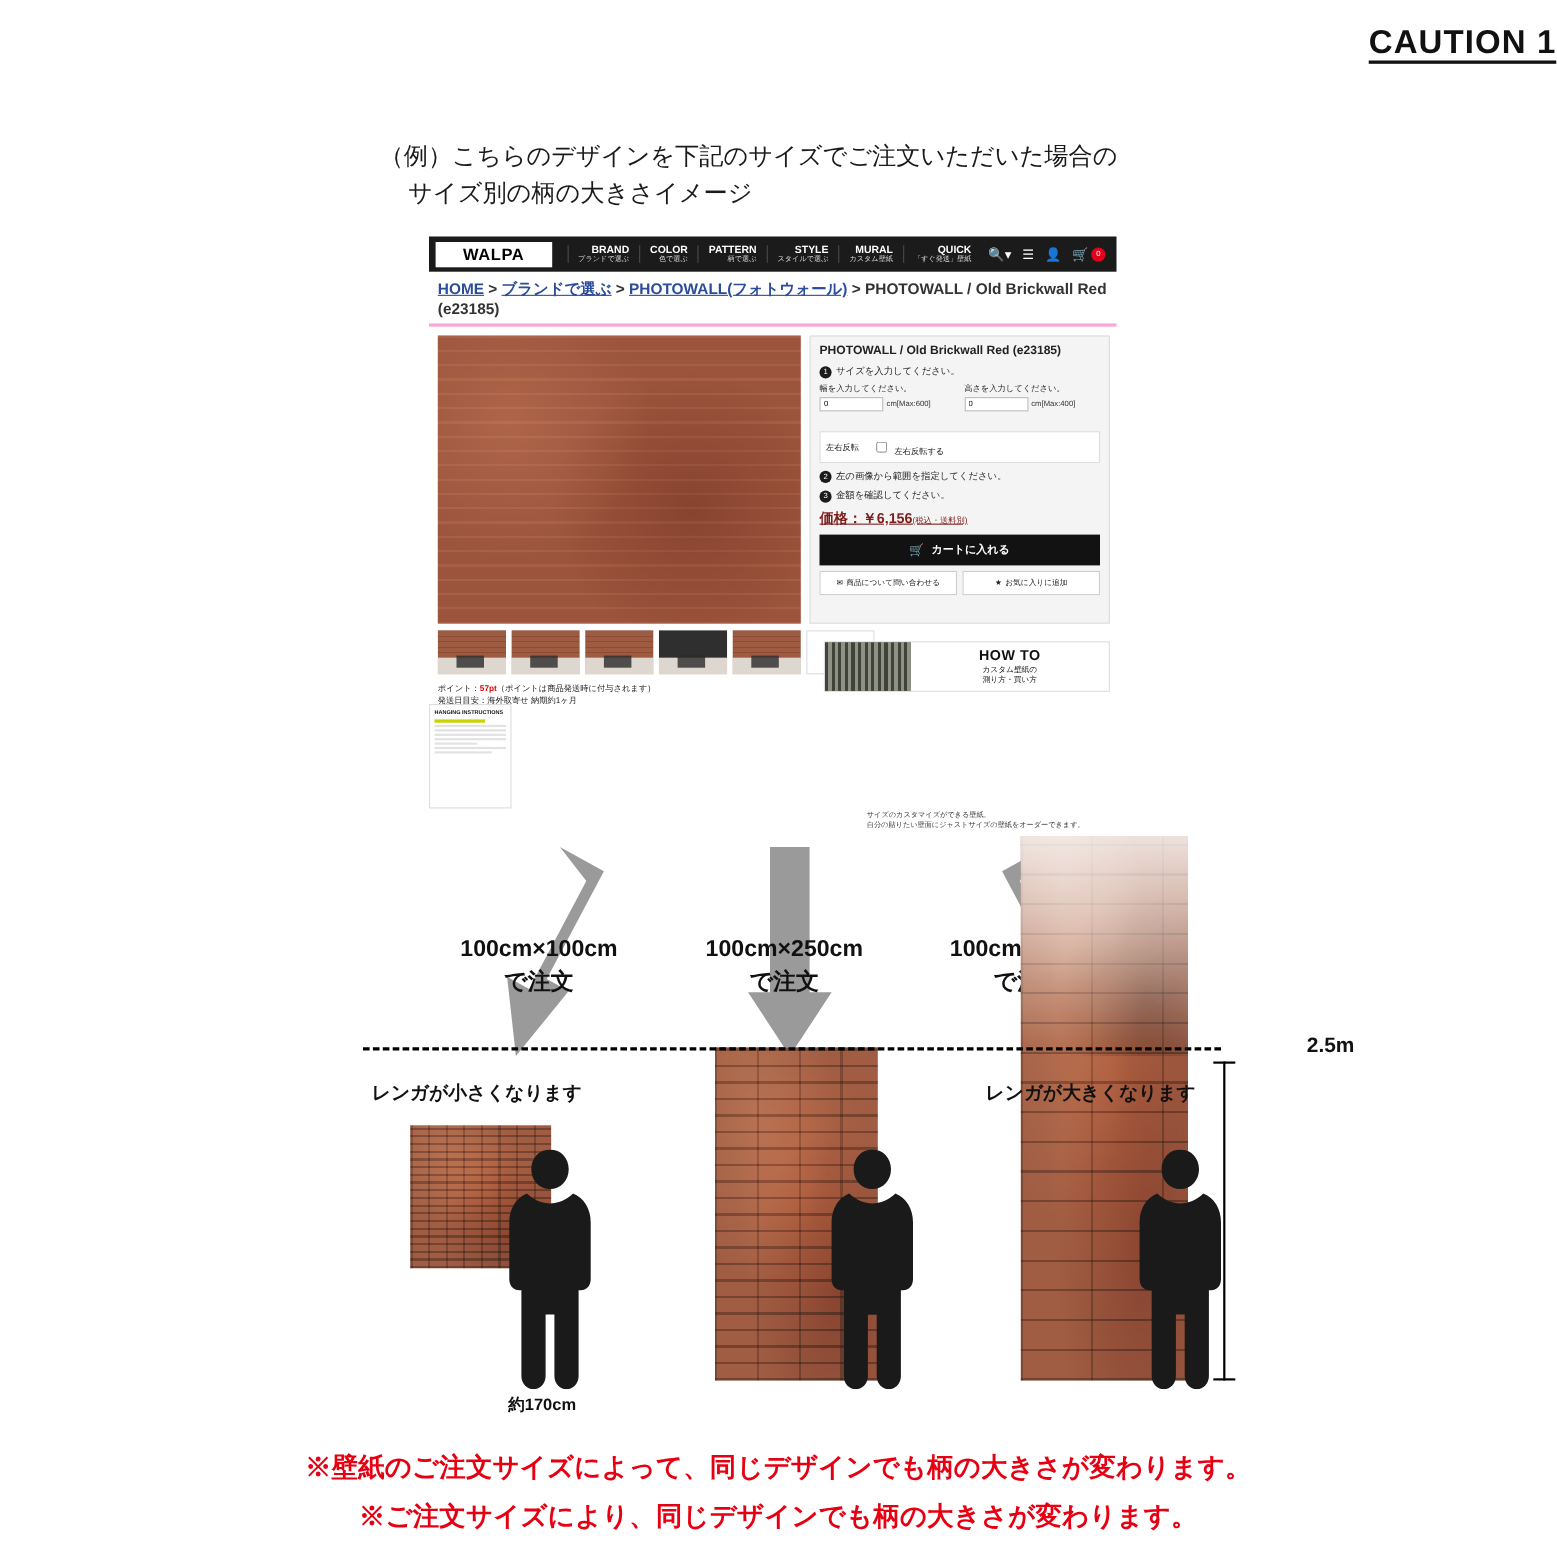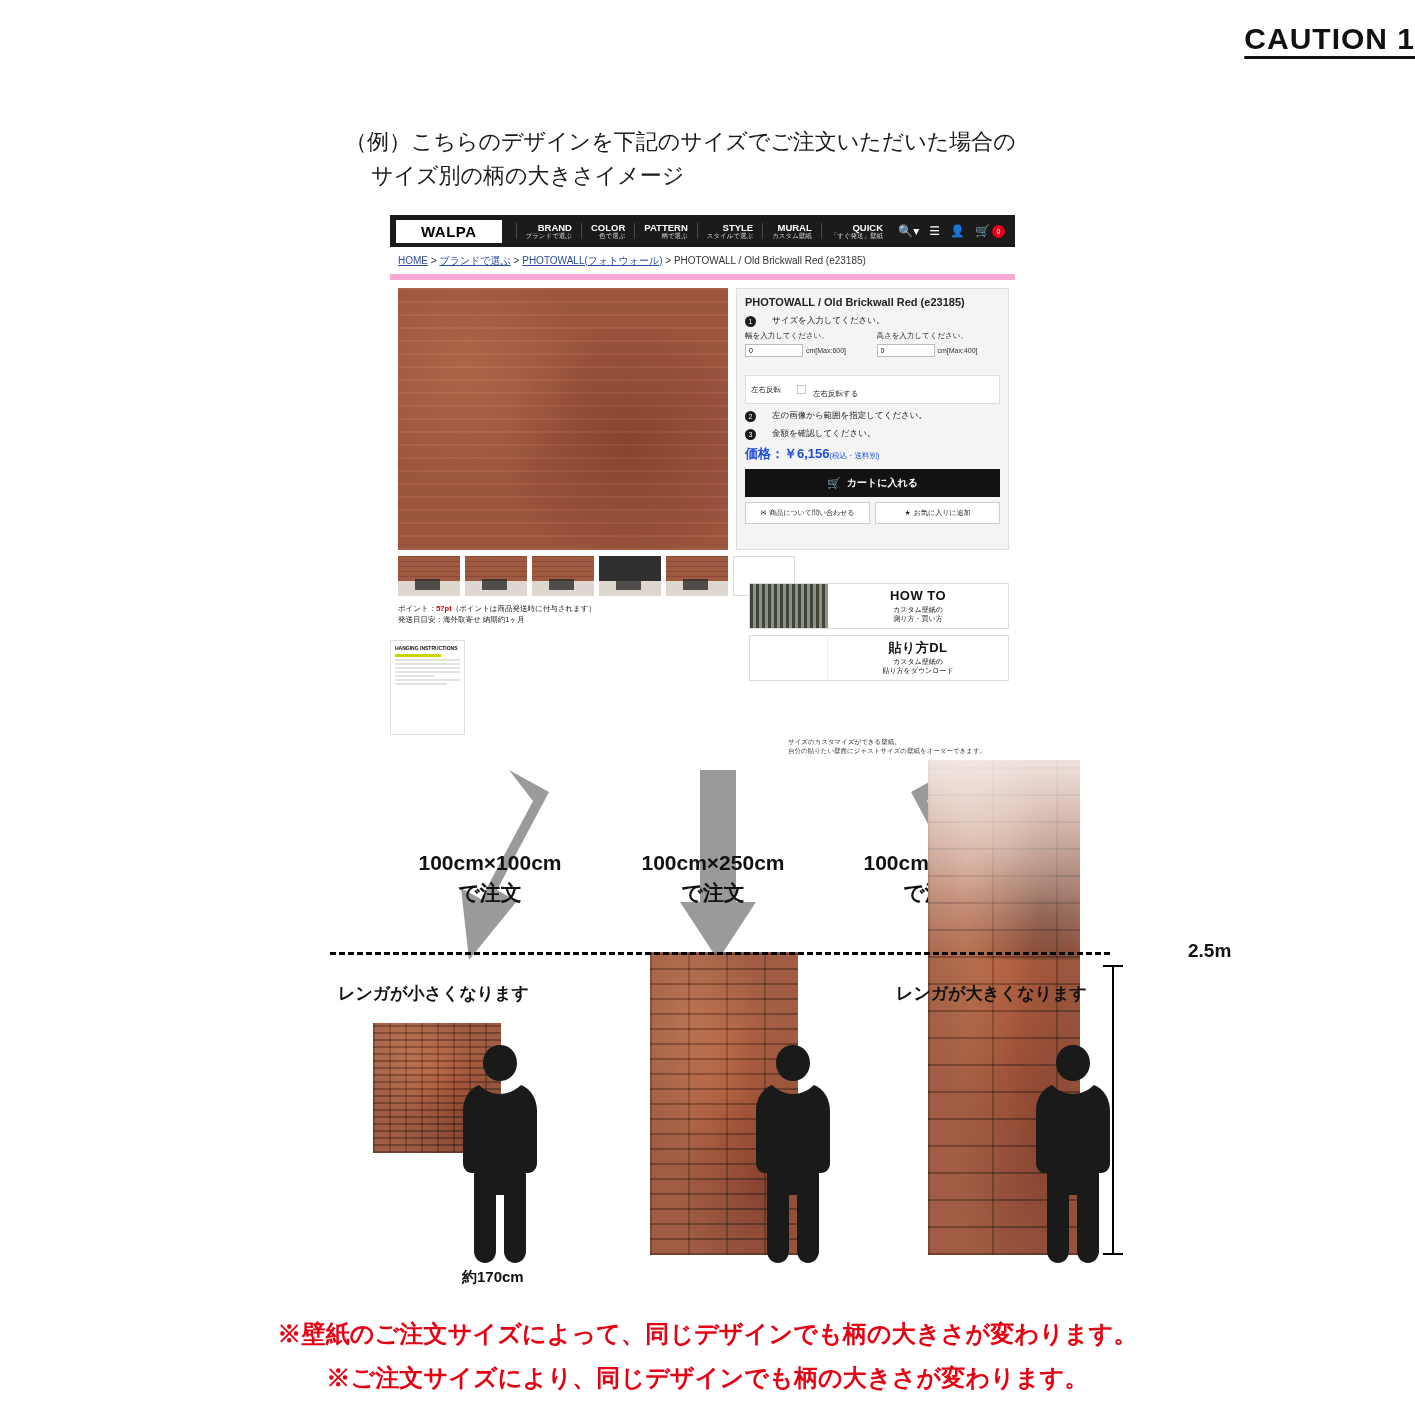--- a/index.html
+++ b/index.html
@@ -52,22 +52,23 @@
   .nav-right { margin-left:auto; display:flex; align-items:center; gap:10px; padding-right:4px; }
   .nav-ico { color:#fff; font-size:12px; }
   .cart-wrap { position:relative; display:flex; align-items:center; }
   .cart-badge {
     background:#e2001a; color:#fff; font-size:7px; border-radius:50%;
     width:13px; height:13px; display:flex; align-items:center; justify-content:center;
     margin-left:2px;
   }
 
   .crumb {
-    font-size:10px; color:#333; padding:7px 6px 6px 8px;
-    border-bottom:6px solid #f9a8d4;
+    font-size:14px; color:#333; padding:7px 6px 6px 8px;
+    border-bottom:3px solid #f9a8d4;
+    font-weight:bold;
   }
   .crumb a { color:#2b4b9b; text-decoration:underline; }
 
   .shot-body { display:flex; padding:8px 6px 0 8px; gap:8px; }
 
   .brick-main {
     width:330px; height:262px;
     background:
       repeating-linear-gradient(0deg, rgba(0,0,0,.22) 0 1px, rgba(0,0,0,0) 1px 13px),
       repeating-linear-gradient(90deg, rgba(0,0,0,.18) 0 1px, rgba(0,0,0,0) 1px 30px),
@@ -84,39 +85,39 @@
       radial-gradient(circle at 70% 60%, rgba(0,0,0,.2), transparent 45%),
       repeating-linear-gradient(0deg, rgba(255,255,255,.07) 0 2px, rgba(0,0,0,.05) 2px 13px);
     mix-blend-mode:overlay;
   }
 
   .panel {
     flex:1; background:#f4f4f4; border:1px solid #dcdcdc; padding:7px 8px;
     font-size:8px; color:#222;
   }
   .panel h2 { font-size:11px; margin:0 0 7px 0; font-weight:bold; }
-  .step { display:flex; align-items:center; gap:16px; margin:6px 0 4px; font-size:8.5px;}
+  .step { display:flex; align-items:center; gap:4px; margin:6px 0 4px; font-size:8.5px;}
   .num {
     width:11px; height:11px; border-radius:50%; background:#1b1b1b; color:#fff;
     font-size:7px; display:flex; align-items:center; justify-content:center; flex:0 0 auto;
   }
   .fields { display:flex; gap:8px; margin-top:2px; }
   .field { flex:1; }
   .field-label { font-size:7.5px; margin-bottom:3px; }
   .field-row { display:flex; align-items:center; gap:3px; }
   .field-row input {
     width:58px; height:13px; font-size:7px; border:1px solid #bbb; background:#fff; padding:0 3px;
   }
   .field-unit { font-size:7px; color:#333; }
   .flip-row {
     margin-top:18px; background:#fff; border:1px solid #ddd; padding:4px 5px;
     display:flex; align-items:center; gap:10px; font-size:7.5px;
   }
   .flip-row input { transform:scale(.75); }
-  .price { font-size:13px; font-weight:bold; margin:5px 0 6px; color:#1d4ed8; }
+  .price { font-size:13px; font-weight:bold; margin:5px 0 6px; color:#7f1d1d;text-decoration:underline; }
   .price .tax { font-size:7.5px; font-weight:normal; }
   .cart-btn {
     background:#121212; color:#fff; text-align:center; font-size:10px; font-weight:bold;
     padding:7px 0; display:flex; align-items:center; justify-content:center; gap:6px;
   }
   .cart-btn .ci { font-size:11px; }
   .subbtns { display:flex; gap:5px; margin-top:5px; }
   .subbtn {
     flex:1; border:1px solid #cfcfcf; background:#fff; font-size:7px; text-align:center;
     padding:5px 2px; display:flex; align-items:center; justify-content:center; gap:3px;
@@ -392,28 +393,20 @@
 
   <div class="howto-wrap">
     <div class="howto">
       <div class="img forest"></div>
       <div class="txt">
         <span class="t1">HOW TO</span>
         <span class="t2">カスタム壁紙の</span>
         <span class="t2">測り方・買い方</span>
       </div>
     </div>
-    <div class="howto">
-      <div class="img doc"></div>
-      <div class="txt">
-        <span class="t1">貼り方DL</span>
-        <span class="t2">カスタム壁紙の</span>
-        <span class="t2">貼り方をダウンロード</span>
-      </div>
-    </div>
   </div>
 
   <div class="shot-note" style="white-space:pre-line;">サイズのカスタマイズができる壁紙。
 自分の貼りたい壁面にジャストサイズの壁紙をオーダーできます。</div>
 </div>
 
 <div class="doc-sheet">
   <div class="dt">HANGING INSTRUCTIONS</div>
   <div class="bar"></div>
   <div class="ln"></div>

